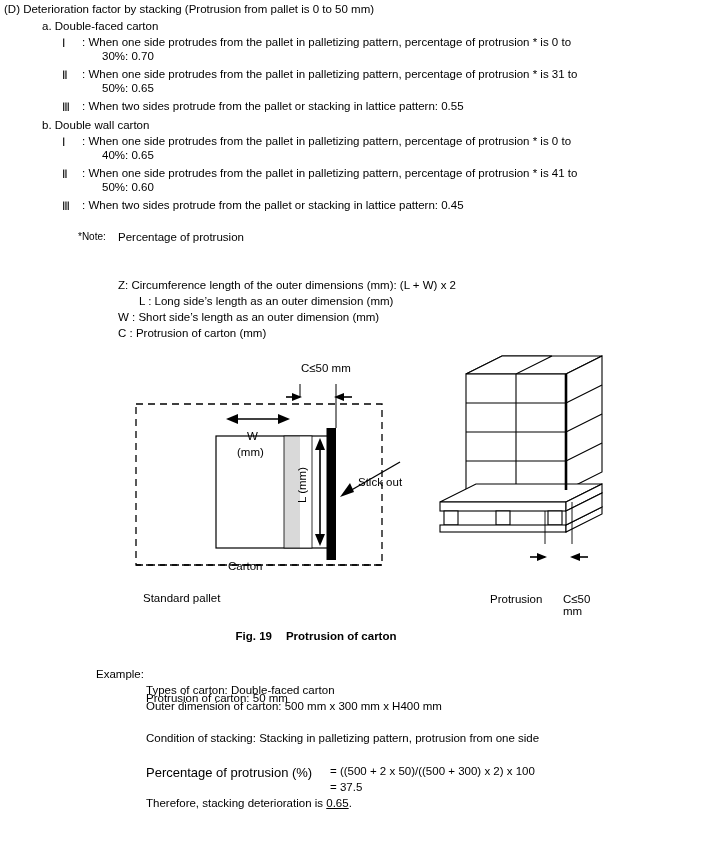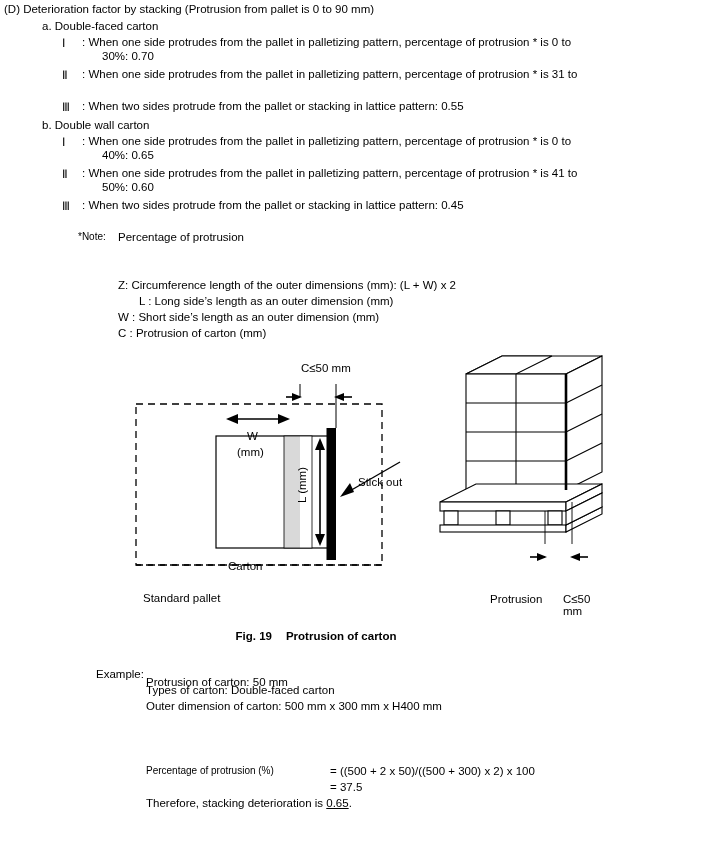--- a/index.html
+++ b/index.html
@@ -96,51 +96,52 @@
     font-size: 11.5px;
   }
   .ex-line {
     position: absolute;
     left: 146px;
     font-size: 11.5px;
   }
   .ex-calc-l {
     position: absolute;
     left: 146px;
-    font-size: 10px;
+    font-size: 13px;
   }
   .ex-calc-r {
     position: absolute;
     left: 330px;
     font-size: 11.5px;
   }
   .ex-final {
     position: absolute;
     left: 146px;
     font-size: 11.5px;
   }
   .u { text-decoration: underline; }
   svg { display: block; }
 </style>
 </head>
 <body>
 
 <div class="page">
 
-  <div class="sec-title">(D) Deterioration factor by stacking (Protrusion from pallet is 0 to 90 mm)</div>
+  <div class="sec-title">(D) Deterioration factor by stacking (Protrusion from pallet is 0 to 50 mm)</div>
 
   <div class="lvl-a" style="top:20px;">a.  Double-faced carton</div>
 
   <div class="lvl-i" style="top:36px;">
     <span class="rn">Ⅰ</span><span class="txt">: When one side protrudes from the pallet in palletizing pattern, percentage of protrusion * is 0 to</span>
     <span class="indent2" style="padding-left:40px;">30%: 0.70</span>
   </div>
 
   <div class="lvl-i" style="top:68px;">
     <span class="rn">Ⅱ</span><span class="txt">: When one side protrudes from the pallet in palletizing pattern, percentage of protrusion * is 31 to</span>
+    <span class="indent2" style="padding-left:40px;">50%: 0.65</span>
   </div>
 
   <div class="lvl-i" style="top:100px;">
     <span class="rn">Ⅲ</span><span class="txt">: When two sides protrude from the pallet or stacking in lattice pattern: 0.55</span>
   </div>
 
   <div class="lvl-a" style="top:119px;">b.  Double wall carton</div>
 
   <div class="lvl-i" style="top:135px;">
     <span class="rn">Ⅰ</span><span class="txt">: When one side protrudes from the pallet in palletizing pattern, percentage of protrusion * is 0 to</span>
@@ -249,21 +250,22 @@
     <div style="position:absolute; left:563px; top:241px; font-size:11.5px;">C≤50 mm</div>
   </div>
 
   <div class="fig-caption">
     <span>Fig. 19</span><span class="gap"></span><span>Protrusion of carton</span>
   </div>
 
   <div class="ex-head" style="top:668px;">Example:</div>
   <div class="ex-line" style="top:684px;">Types of carton: Double-faced carton</div>
   <div class="ex-line" style="top:700px;">Outer dimension of carton: 500 mm x 300 mm x H400 mm</div>
-  <div class="ex-line" style="top:676px;">Protrusion of carton: 50 mm</div>
+  <div class="ex-line" style="top:692px;">Protrusion of carton: 50 mm</div>
+  <div class="ex-line" style="top:732px;">Condition of stacking: Stacking in palletizing pattern, protrusion from one side</div>
 
   <div class="ex-calc-l" style="top:765px;">Percentage of protrusion (%)</div>
   <div class="ex-calc-r" style="top:765px;">= ((500 + 2 x 50)/((500 + 300) x 2) x 100</div>
   <div class="ex-calc-r" style="top:781px;">= 37.5</div>
 
   <div class="ex-final" style="top:797px;">
     <span>Therefore, stacking deterioration is </span><span class="u">0.65</span><span>.</span>
   </div>
 
 </div>

